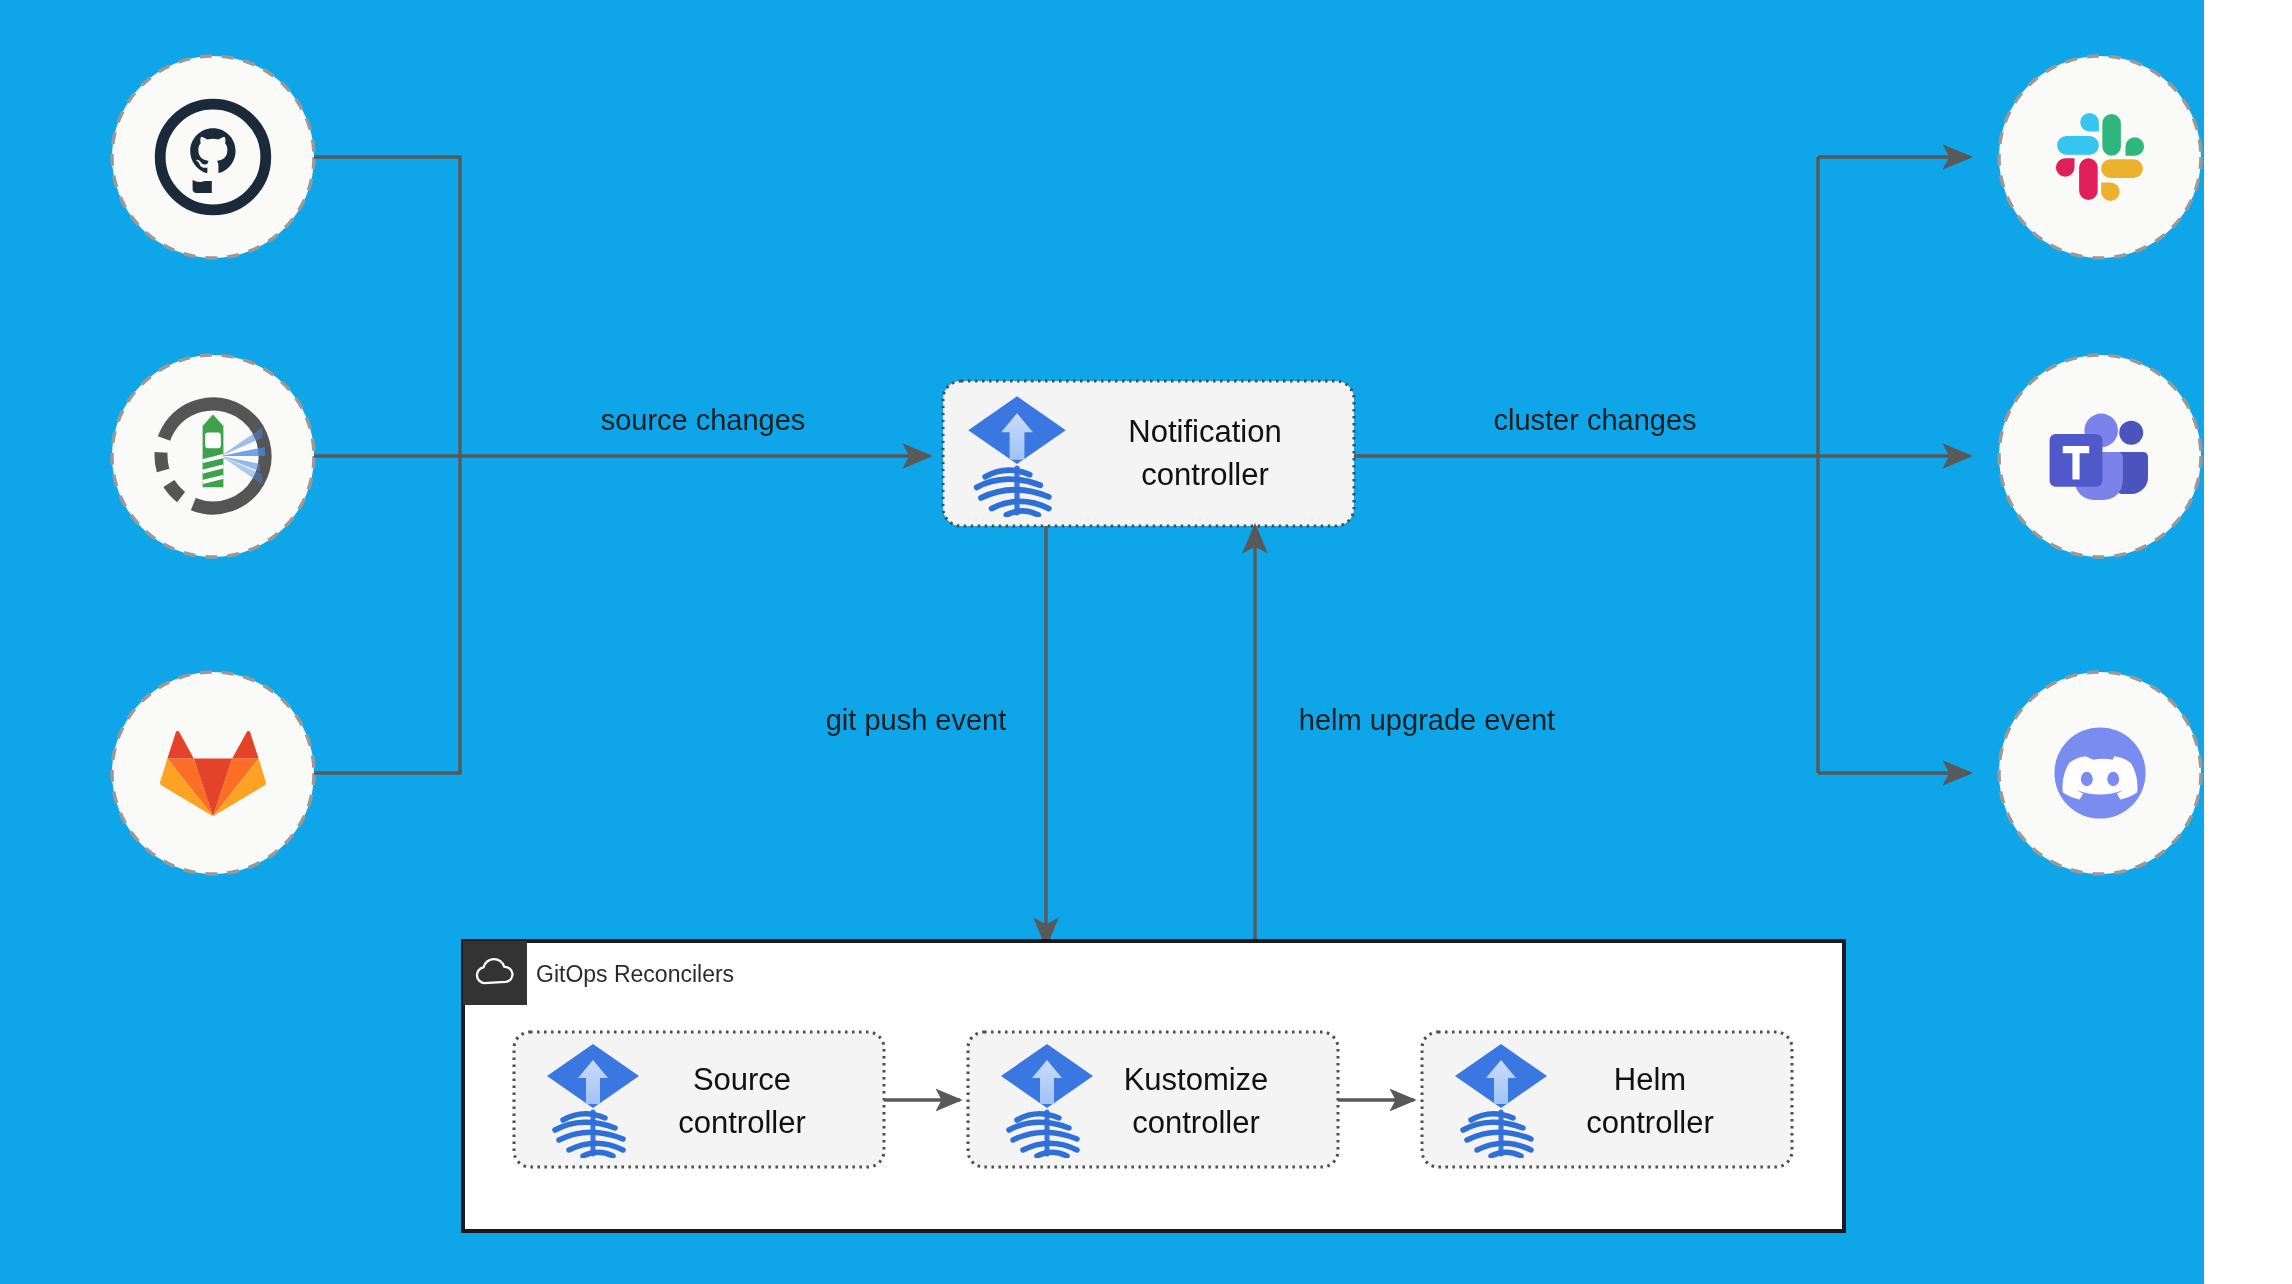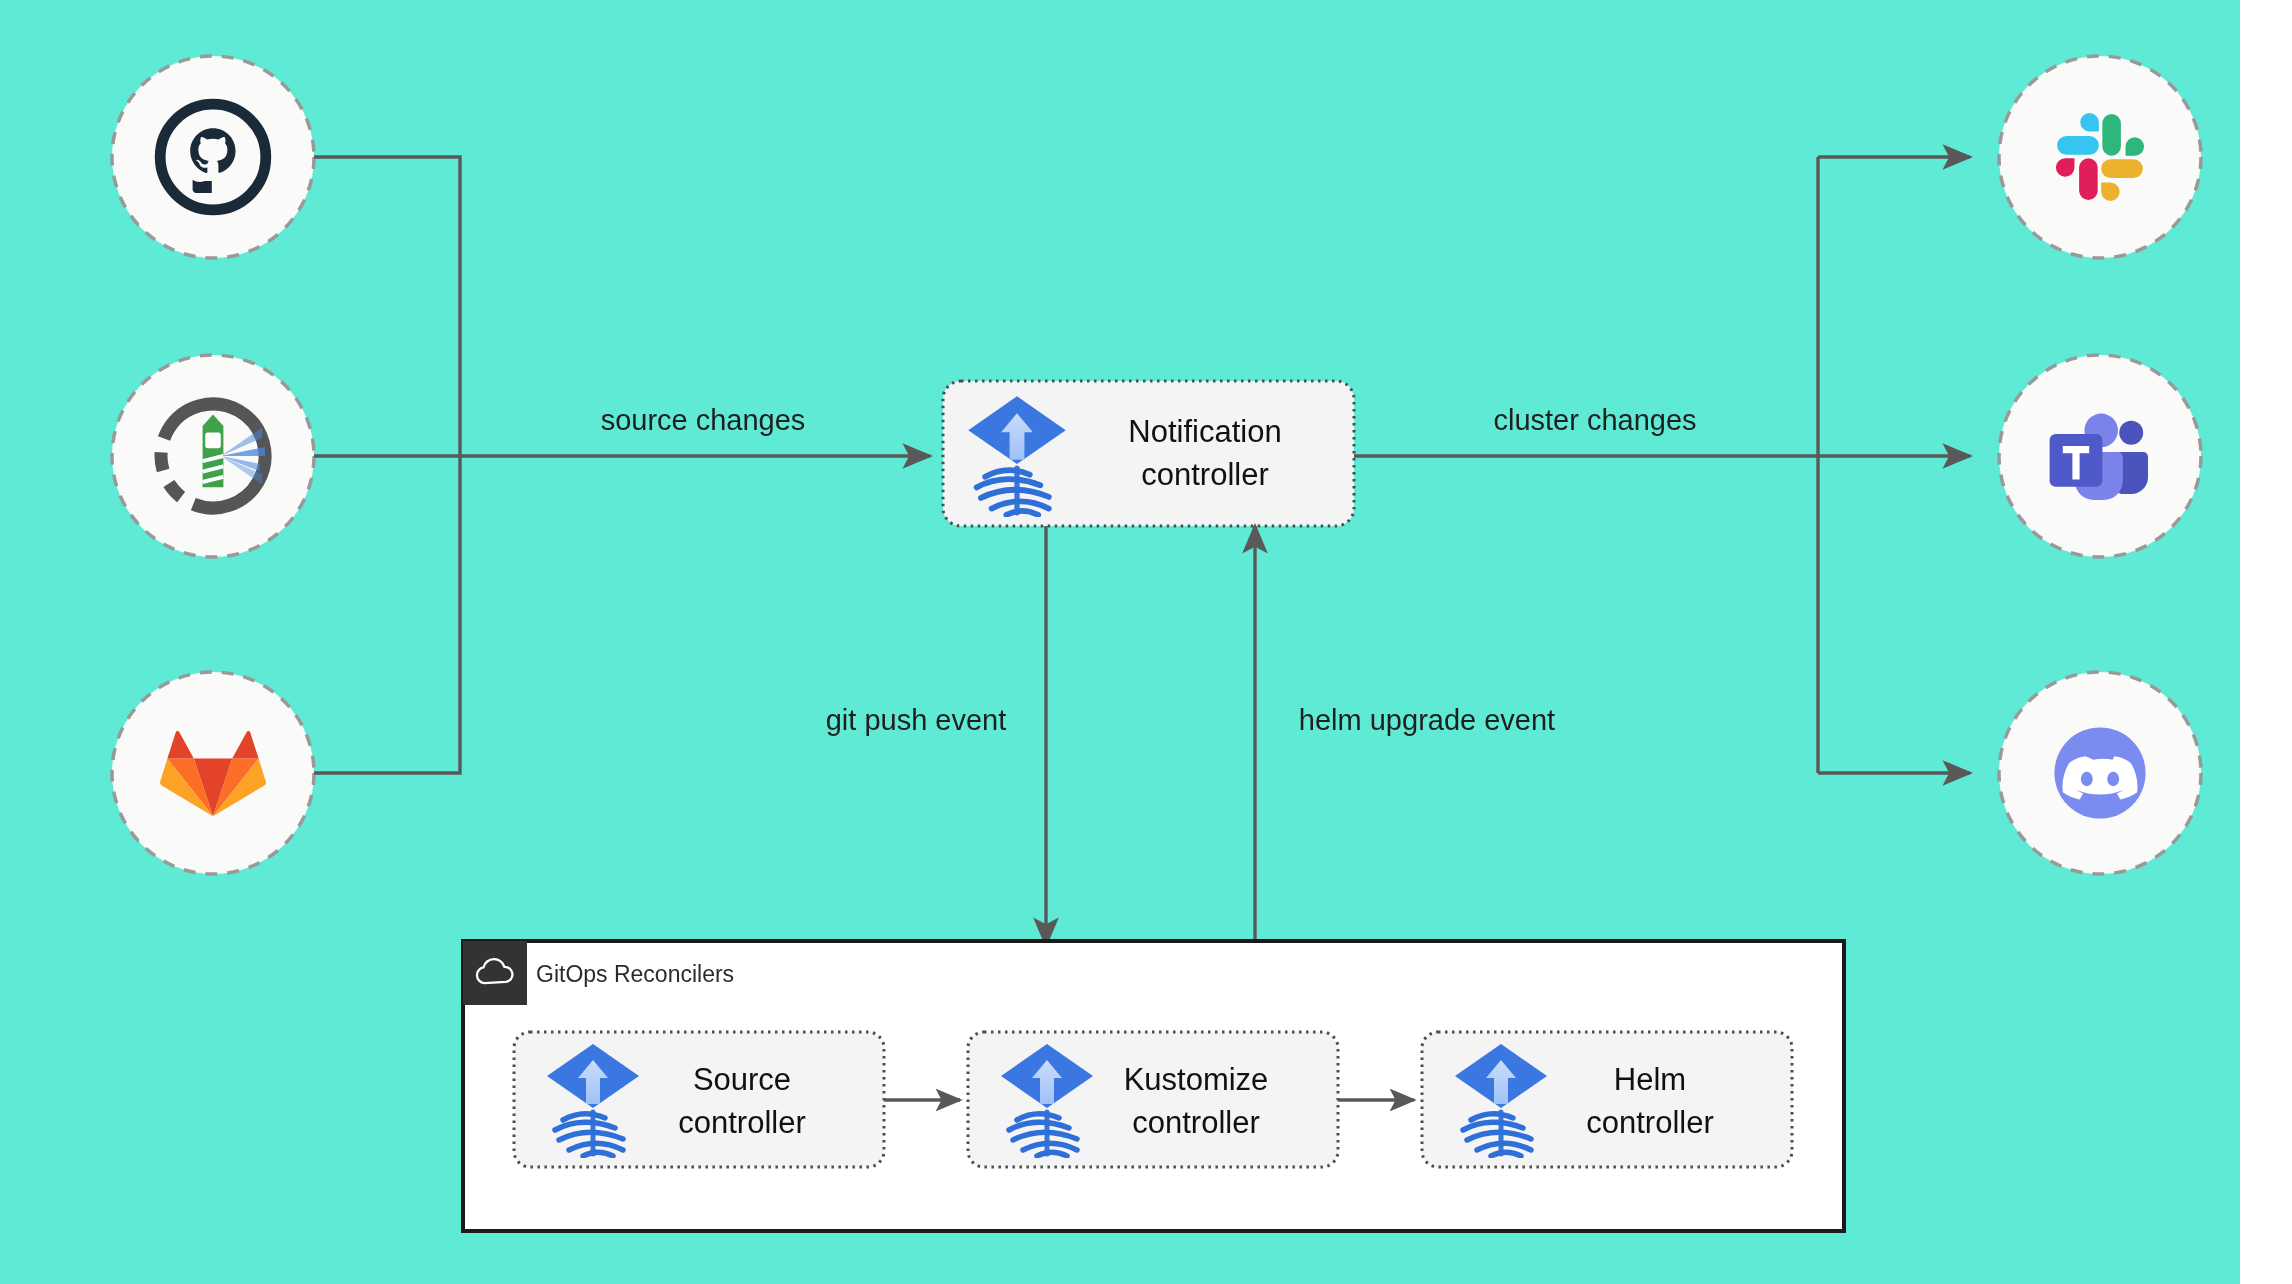--- a/index.html
+++ b/index.html
@@ -1,18 +1,18 @@
 <!DOCTYPE html>
 <html><head>
 <meta charset="utf-8">
 <style>
   html,body{margin:0;padding:0;background:#ffffff;}
   body{width:2292px;height:1284px;overflow:hidden;
        font-family:"Liberation Sans","DejaVu Sans",sans-serif;}
-  #stage{position:relative;width:2204px;height:1284px;background:#5eead4;padding-left:36px;}
+  #stage{position:relative;width:2204px;height:1284px;background:#0ea5e9;}
   svg.diagram{position:absolute;inset:0;width:2292px;height:1284px;display:block;}
   .edge-label{font-family:"Liberation Sans","DejaVu Sans",sans-serif;font-size:29px;fill:#1f1f1f;}
   .node-label{font-family:"Liberation Sans","DejaVu Sans",sans-serif;font-size:31px;fill:#111111;}
   .group-label{font-family:"Liberation Sans","DejaVu Sans",sans-serif;font-size:23px;fill:#2b2b2b;}
 </style>
 </head>
 <body>
 
 <div id="stage">
 <svg class="diagram" viewBox="0 0 2292 1284">

